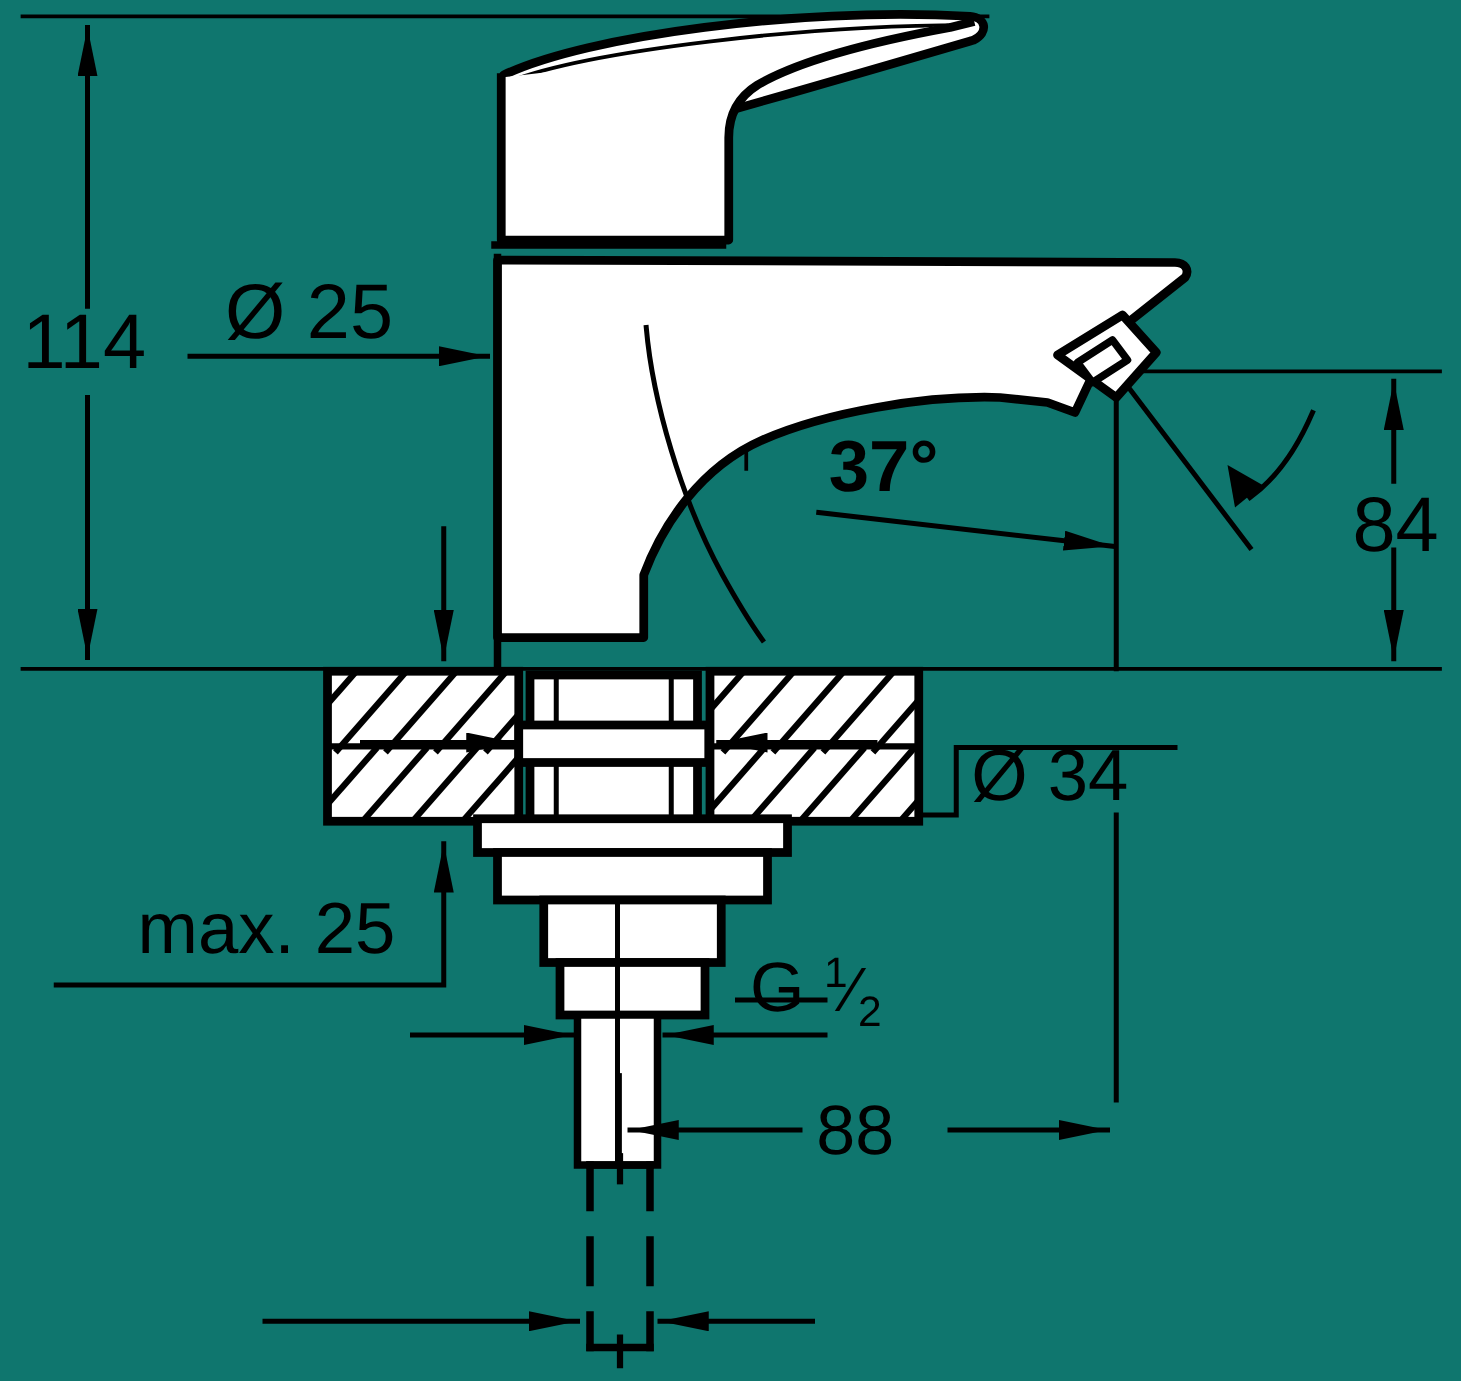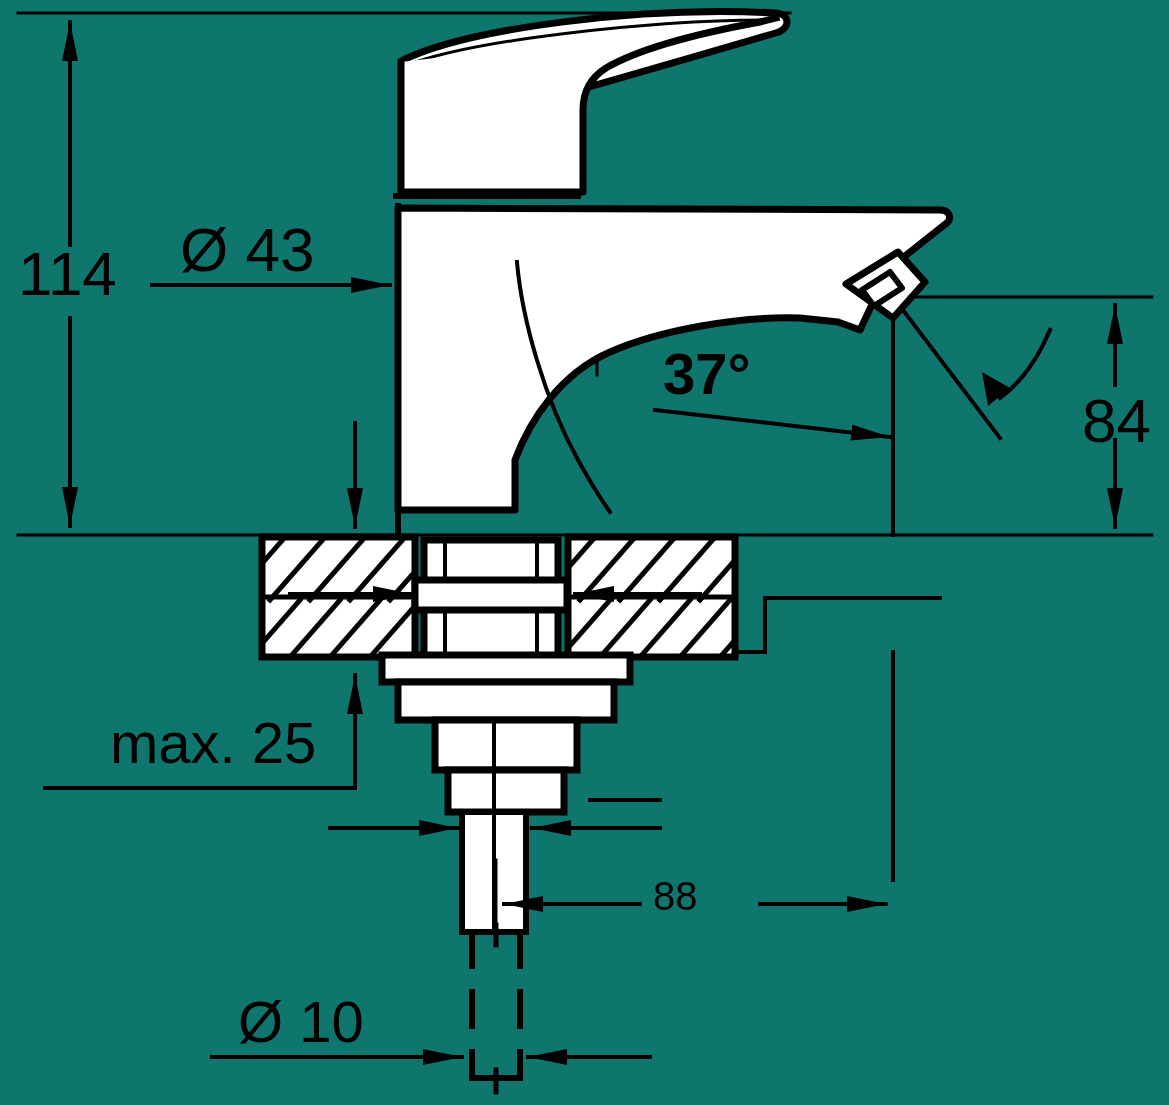--- a/index.html
+++ b/index.html
@@ -6,21 +6,21 @@
   body{font-family:"Liberation Sans", sans-serif;}
   #stage{position:relative;width:1169px;height:1105px;background:#0f766e;overflow:hidden;}
   #dwg{position:absolute;left:0;top:0;width:1169px;height:1105px;}
   .lbl{position:absolute;color:#000;font-family:"Liberation Sans",sans-serif;white-space:nowrap;line-height:1;}
   #l-114{left:18px;top:243px;font-size:62px;}
   #l-d43{left:180px;top:219px;font-size:62px;}
   #l-37{left:663px;top:345px;font-size:58px;font-weight:bold;}
   #l-52{left:1082px;top:390px;font-size:62px;}
   #l-d34{left:777px;top:592px;font-size:58px;}
   #l-max25{left:62px;top:714px;font-size:58px;margin-left:48px;}
-  #l-88{left:653px;top:876px;font-size:40px;text-align:right;}
+  #l-88{left:653px;top:876px;font-size:56px;text-align:right;}
   #l-d10{left:238px;top:993px;font-size:58px;}
   #l-g12{left:600px;top:762px;font-size:56px;}
   #l-g12 .num{font-size:34px;vertical-align:super;line-height:0;}
   #l-g12 .den{font-size:34px;vertical-align:sub;line-height:0;}
   #l-g12 .sl{font-size:50px;}
 </style>
 </head>
 <body>
 
 <div id="stage">
@@ -234,21 +234,24 @@
       </g>
 
       <g stroke-width="4">
         <line x1="355" y1="423" x2="355" y2="527" marker-end="url(#ah)"></line>
       </g>
 
     </g>
   </svg>
 
   <div class="lbl" id="l-114">114</div>
-  <div class="lbl" id="l-d43">Ø 43</div>
+  <div class="lbl" id="l-d43">Ø 25</div>
   <div class="lbl" id="l-37">37°</div>
   <div class="lbl" id="l-52">84</div>
+  <div class="lbl" id="l-d34">Ø 34</div>
   <div class="lbl" id="l-max25">max. 25</div>
   <div class="lbl" id="l-88">88</div>
-  <div class="lbl" id="l-d10">Ø 10</div>
-
+
+  <div class="lbl" id="l-g12">
+    <span>G</span><span>&nbsp;</span><span class="num">1</span><span class="sl">⁄</span><span class="den">2</span>
+  </div>
 
 </div>
 
 </body></html>

